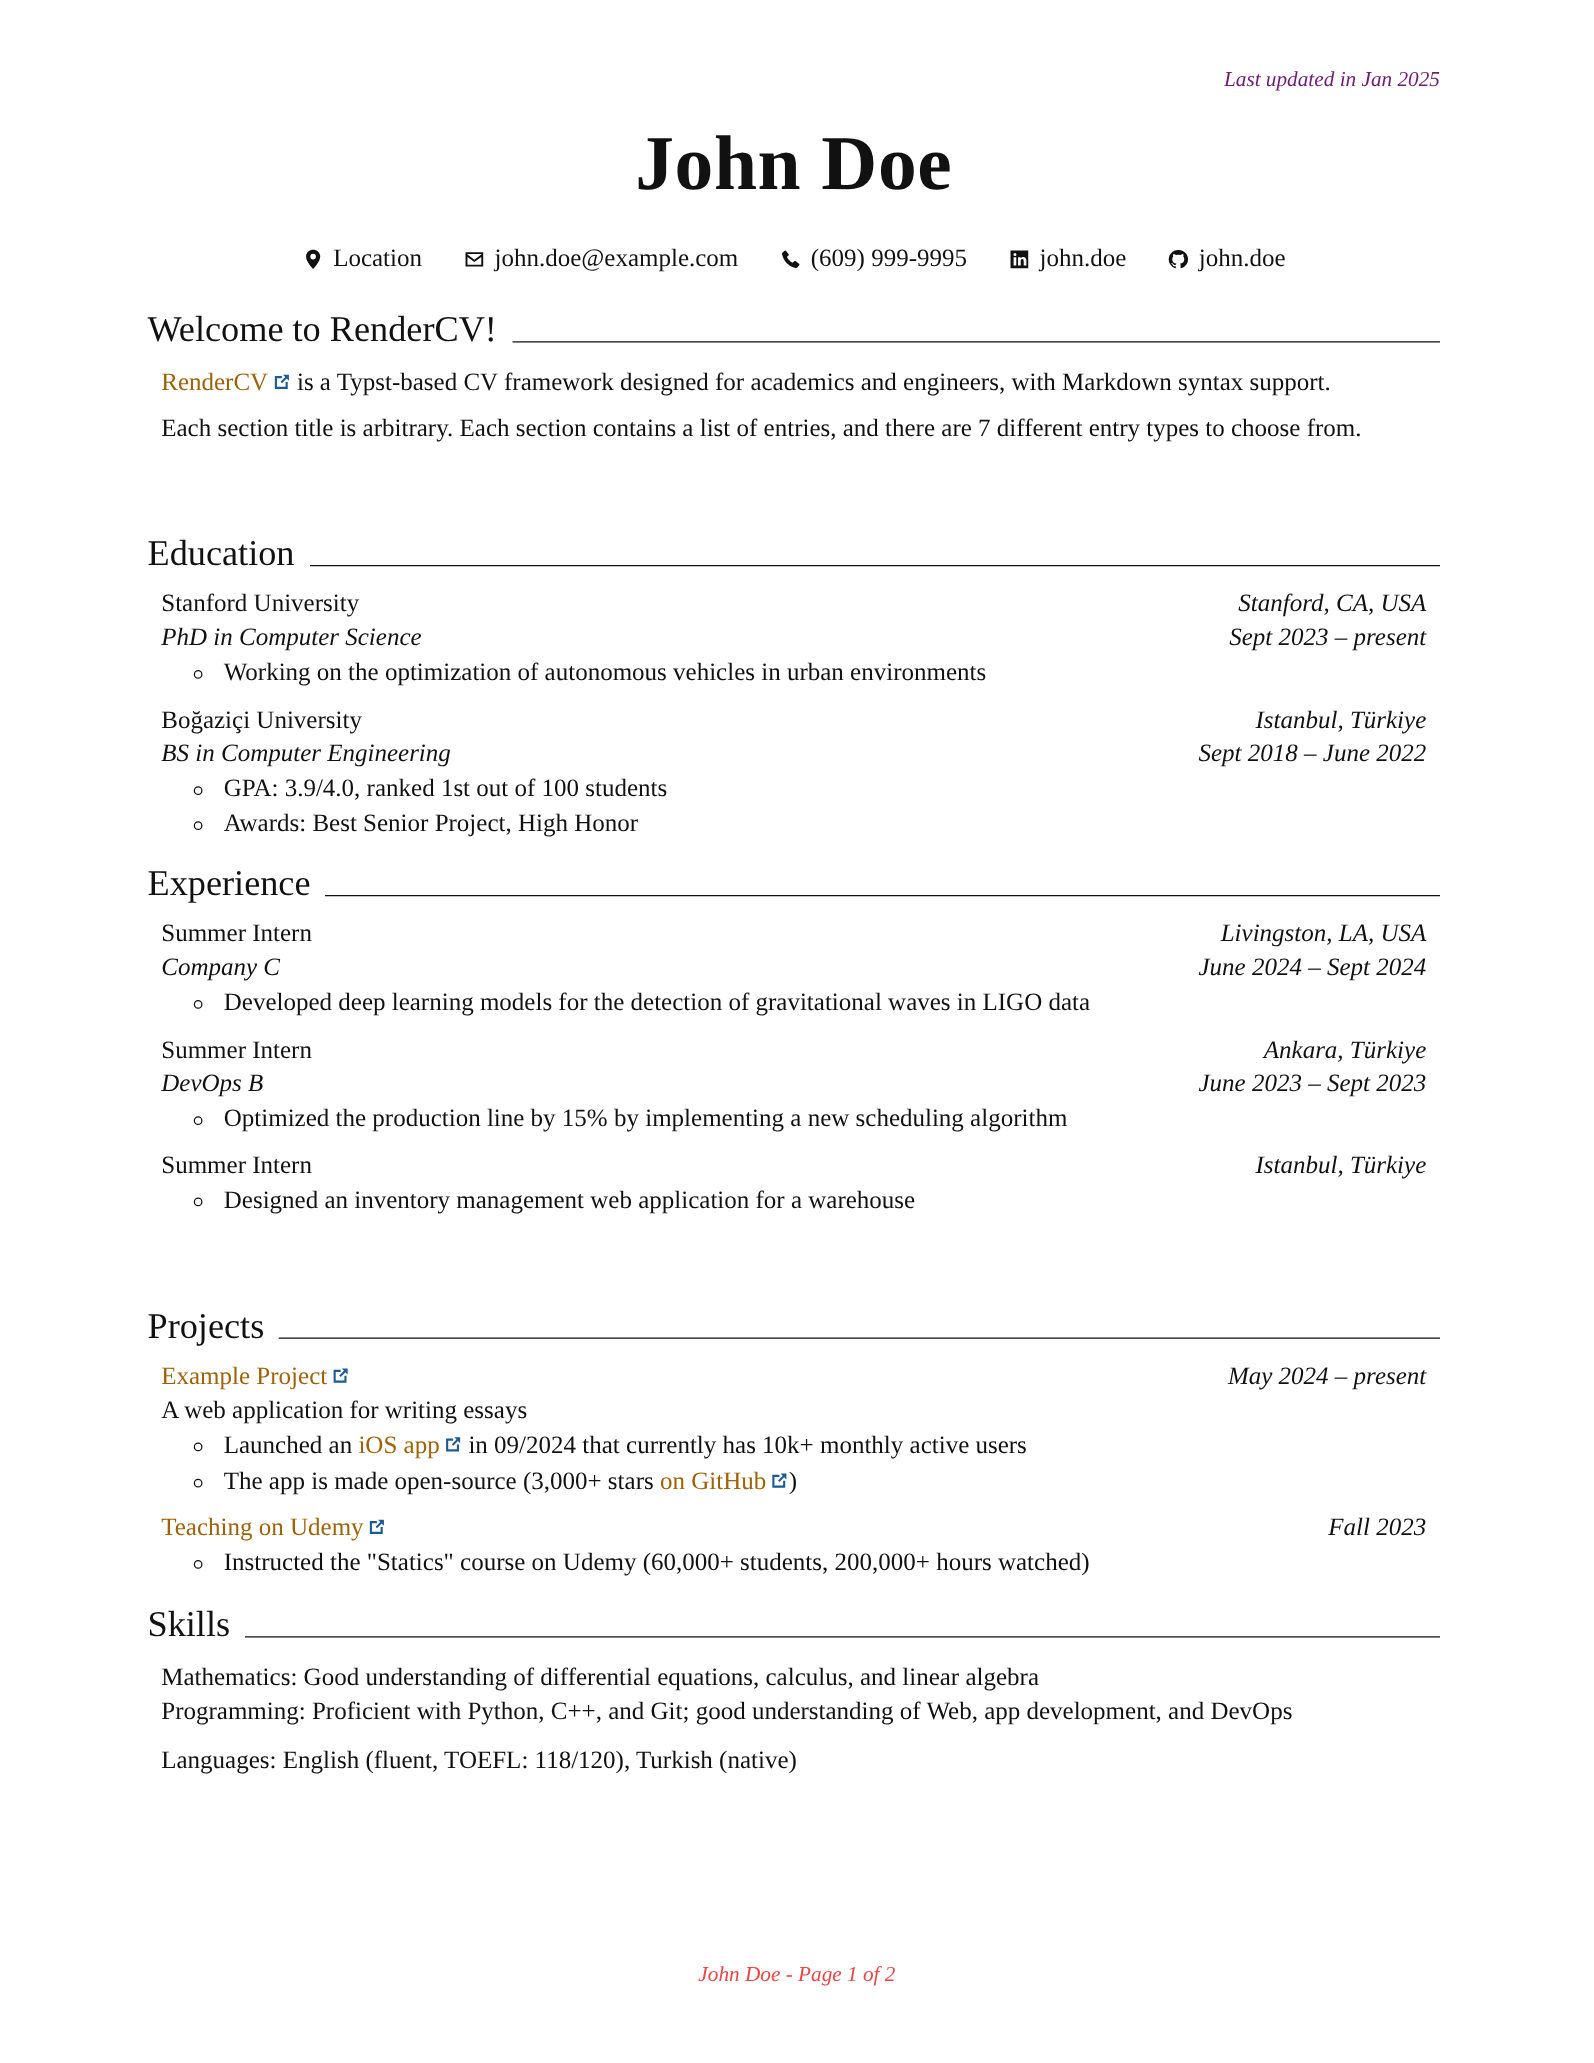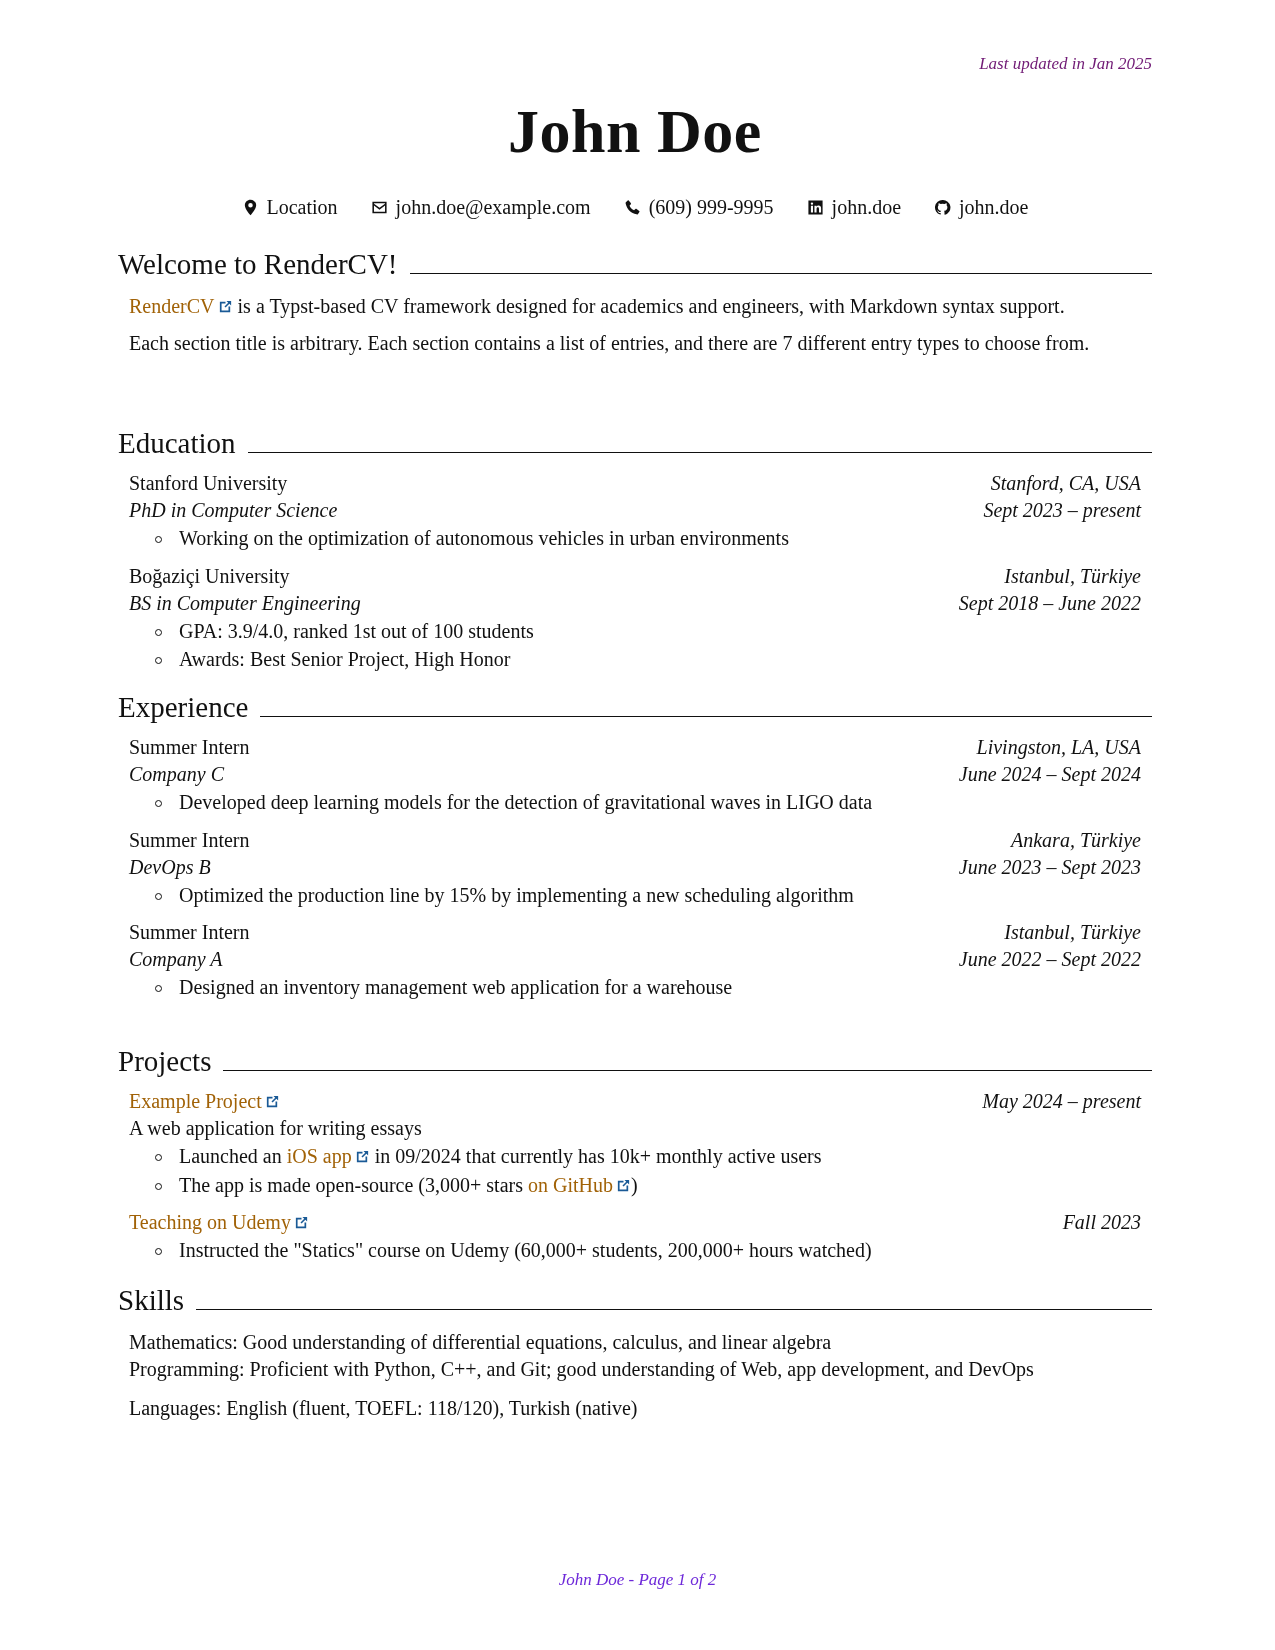--- a/index.html
+++ b/index.html
@@ -38,21 +38,21 @@
     .bold { font-weight: normal; }
     .it { font-style: italic; }
     ul.bul { list-style: none; margin: 0; padding: 0 0 0 26px; }
     ul.bul li { position: relative; padding-left: 24px; line-height: 28.5px; }
     ul.bul li::before {
       content: ""; position: absolute; left: 0; top: 12px; width: 5px; height: 5px;
       border: 1.3px solid #111; border-radius: 50%;
     }
     .footer {
       position: absolute; left: 0; right: 0; top: 1570px; text-align: center;
-      font-style: italic; color: #6d28d9; font-size: 17px;
+      font-style: italic; color: #ef4444; font-size: 17px;
     }
   </style>
 </head>
 <body>
 
 <div class="page">
 
   <div class="updated">Last updated in Jan 2025</div>
   <div class="name">John Doe</div>
 
@@ -167,24 +167,20 @@
             <span class="it">June 2023 – Sept 2023</span>
           </div>
         <ul class="bul">
             <li>Optimized the production line by 15% by implementing a new scheduling algorithm</li>
           </ul>
       </div>
       <div style="margin-top:10px;">
         <div class="row">
             <span class="bold">Summer Intern</span>
             <span class="it">Istanbul, Türkiye</span>
-          </div>
-        <div class="row">
-            <span class="it">Company A</span>
-            <span class="it">June 2022 – Sept 2022</span>
           </div>
         <ul class="bul">
             <li>Designed an inventory management web application for a warehouse</li>
           </ul>
       </div>
     </div>
   </div>
 
   <div class="section" style="top:1047px;">
     <div class="sec-title">

